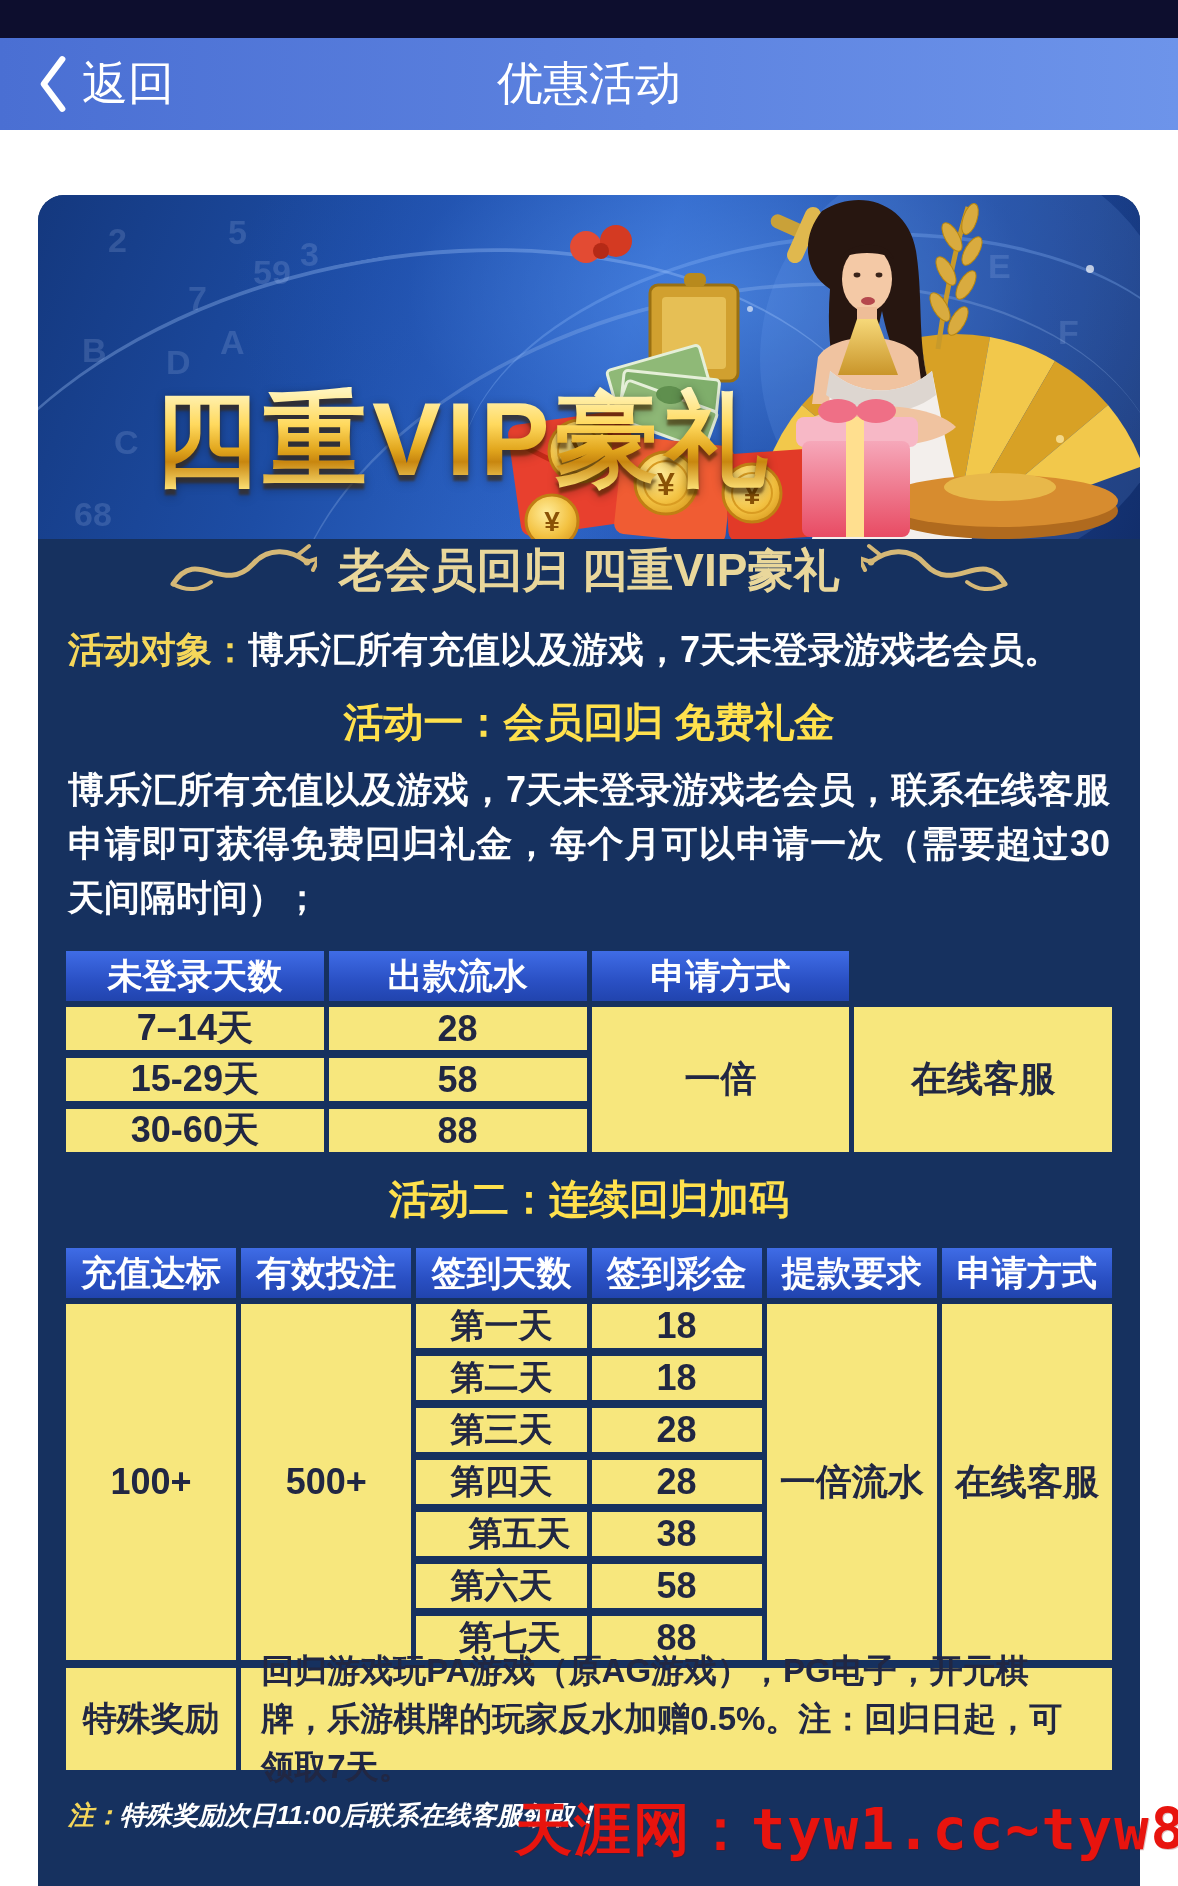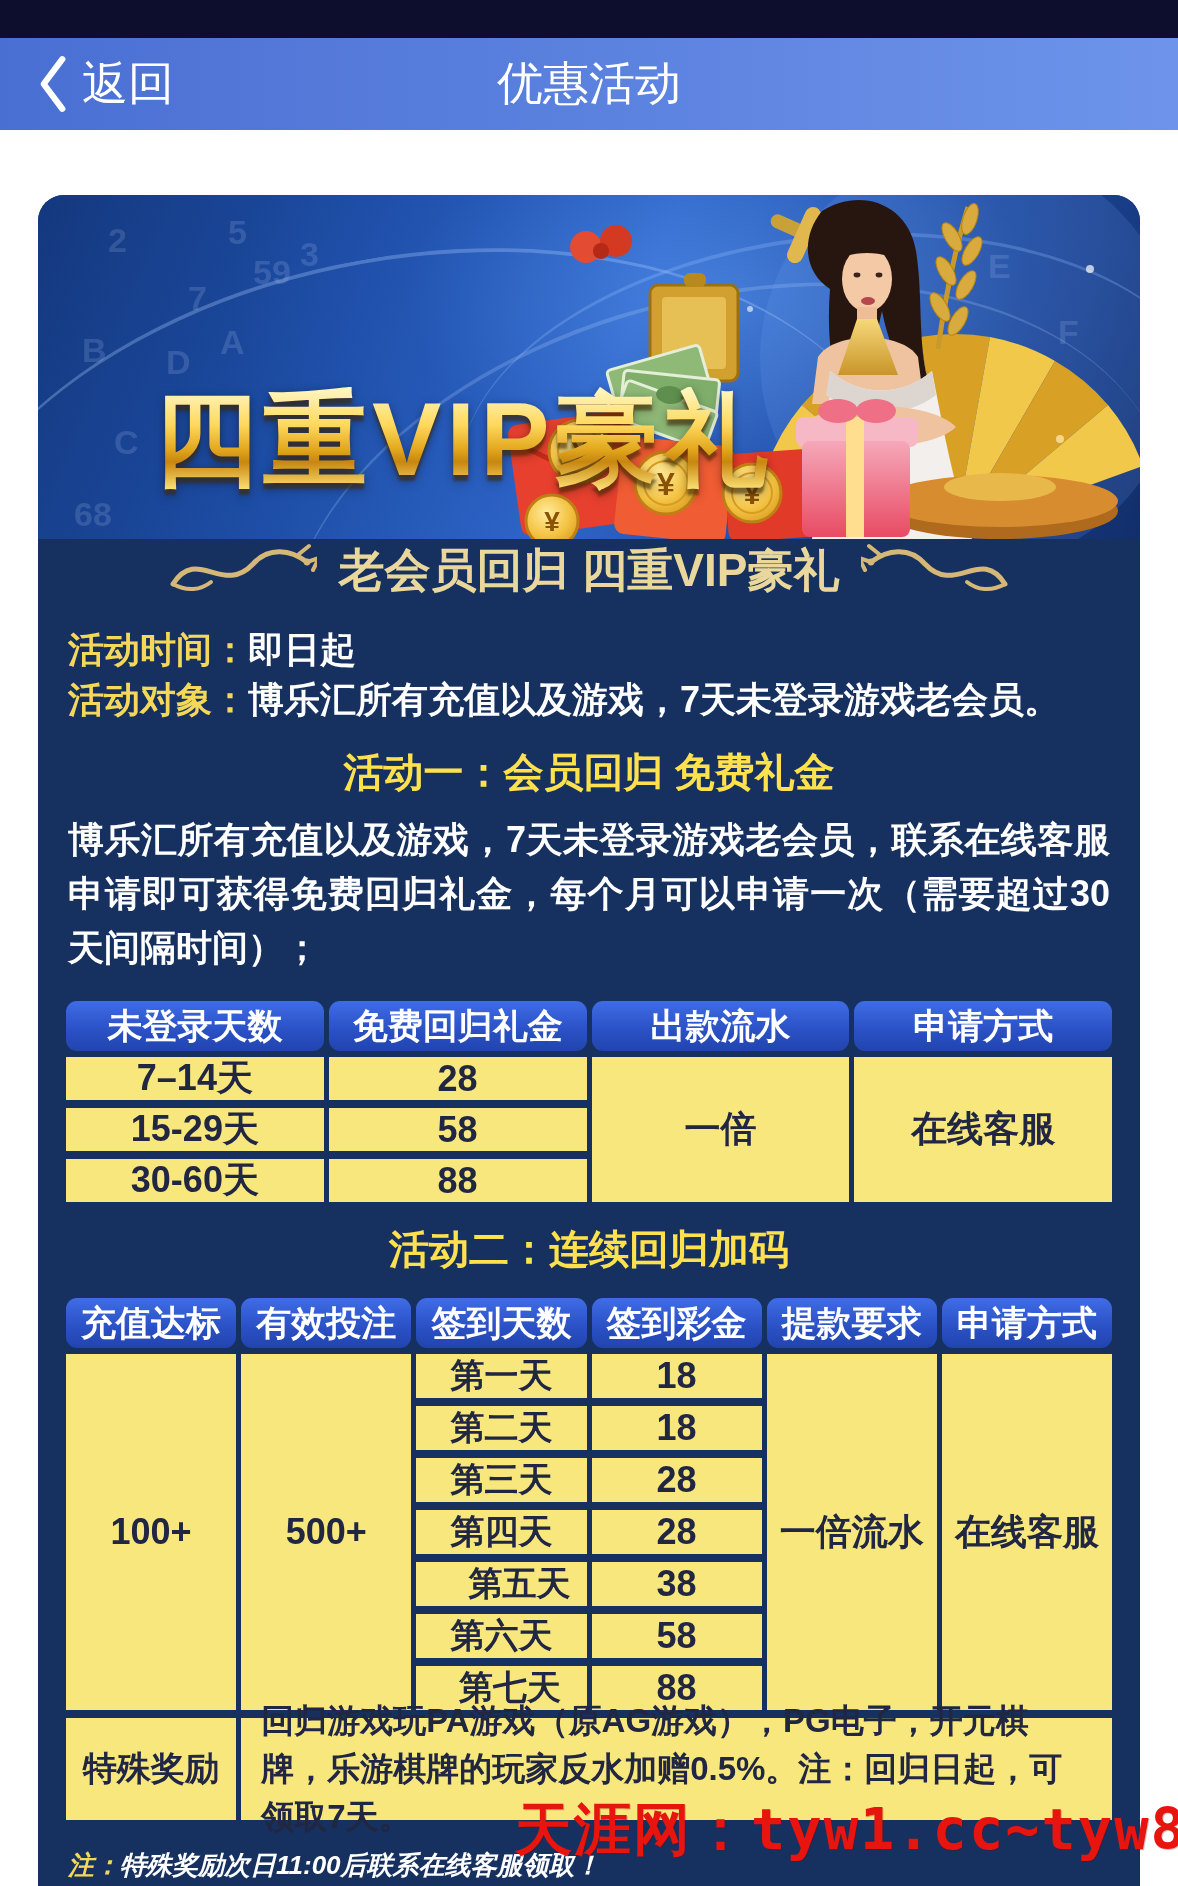--- a/index.html
+++ b/index.html
@@ -54,21 +54,21 @@
   .info{margin:28px 30px 0;font-size:36px;font-weight:700;line-height:50px;}
   .gold{color:#f5d75a;}
   .section{margin:24px 0 0;text-align:center;color:#ffe14d;font-size:40px;font-weight:800;line-height:46px;}
   .desc{margin:18px 30px 0;font-size:36px;font-weight:700;line-height:54px;text-align:justify;}
   
   .tbl{margin:26px 28px 0;}
   .thead{display:grid;gap:0 5px;}
   .t1 .thead{grid-template-columns:repeat(4,1fr);}
   .t2 .thead{grid-template-columns:repeat(6,1fr);}
   .th{height:50px;background:linear-gradient(180deg,#3f6ce6 0%,#2a50c4 60%,#2144ae 100%);
-      display:flex;align-items:center;justify-content:center;font-size:35px;font-weight:700;color:#fff;border-radius:11px;}
+      display:flex;align-items:center;justify-content:center;font-size:35px;font-weight:700;color:#fff;}
   .tbody{display:grid;gap:8px 5px;margin-top:6px;}
   .t1 .tbody{grid-template-columns:repeat(4,1fr);grid-template-rows:repeat(3,43px);}
   .t2 .tbody{grid-template-columns:repeat(6,1fr);grid-template-rows:repeat(7,44px) 102px;}
   .td{background:#f7e77d;color:#212743;display:flex;align-items:center;justify-content:center;
       font-size:36px;font-weight:700;}
   .t1 .c-flow{grid-area:1/3/4/4;}
   .t1 .c-apply{grid-area:1/4/4/5;}
   .t2 .c-recharge{grid-area:1/1/8/2;}
   .t2 .c-bet{grid-area:1/2/8/3;}
   .t2 .c-withdraw{grid-area:1/5/8/6;}
@@ -258,31 +258,29 @@
       <span>老会员回归 四重VIP豪礼</span>
       <svg class="dragon" width="150" height="62" viewBox="0 0 150 62" style="transform:scaleX(-1)">
         <path d="M6,44 C30,6 56,56 86,24 C102,6 124,10 140,22" fill="none" stroke="#d5b877" stroke-width="5" stroke-linecap="round"></path>
         <path d="M6,44 C20,52 34,50 44,42" fill="none" stroke="#d5b877" stroke-width="4" stroke-linecap="round"></path>
         <path d="M132,14 l10,-8 M140,22 l12,-4 l-6,12" fill="none" stroke="#d5b877" stroke-width="4" stroke-linecap="round"></path>
         <circle cx="140" cy="22" r="3.4" fill="#d5b877"></circle>
       </svg>
     </div>
 
     <div class="info">
-      <div><span class="gold">活动时间：</span><span>即日起</span></div>
       <div><span class="gold">活动对象：</span><span>博乐汇所有充值以及游戏，7天未登录游戏老会员。</span></div>
     </div>
 
     <h2 class="section">活动一：会员回归 免费礼金</h2>
     <p class="desc">博乐汇所有充值以及游戏，7天未登录游戏老会员，联系在线客服申请即可获得免费回归礼金，每个月可以申请一次（需要超过30天间隔时间）；</p>
 
     <div class="tbl t1">
       <div class="thead">
         <div class="th">未登录天数</div>
-        <div class="th">免费回归礼金</div>
         <div class="th">出款流水</div>
         <div class="th">申请方式</div>
       </div>
       <div class="tbody">
         <div class="td">7–14天</div>
         <div class="td">28</div>
         <div class="td c-flow">一倍</div>
         <div class="td c-apply">在线客服</div>
         <div class="td">15-29天</div>
         <div class="td">58</div>

